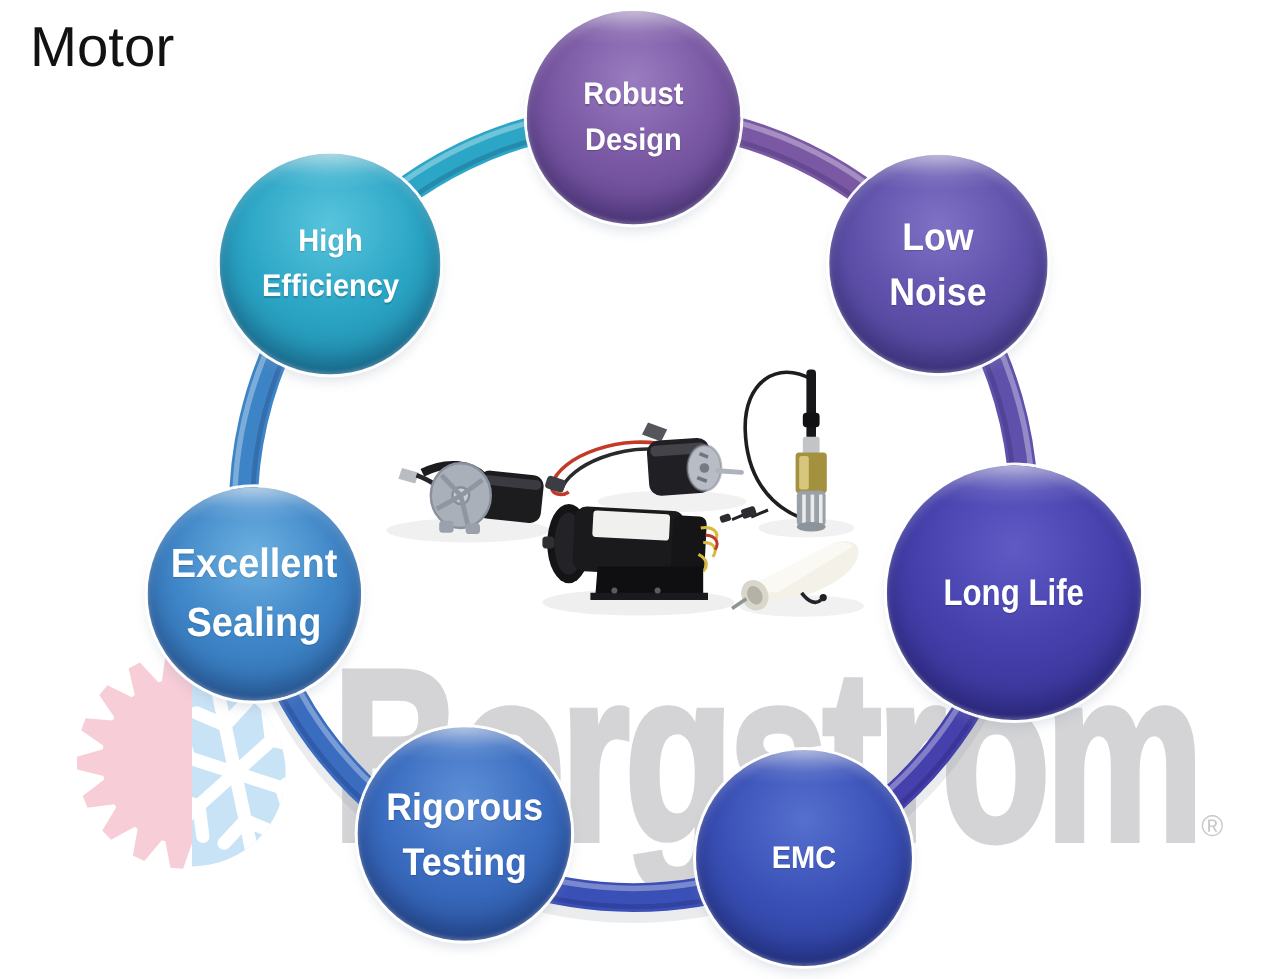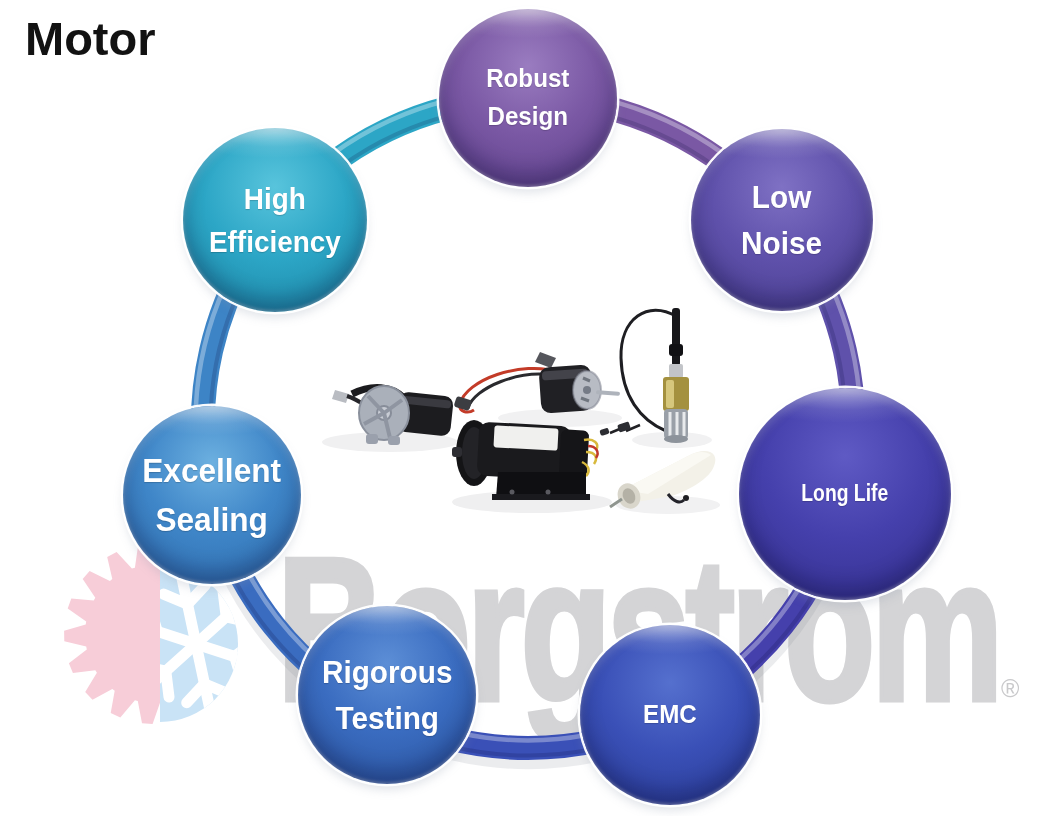--- a/index.html
+++ b/index.html
@@ -1,16 +1,16 @@
 <!DOCTYPE html>
 <html><head><meta charset="utf-8">
 <style>
 html,body{margin:0;padding:0;width:1060px;height:816px;background:#fff;overflow:hidden;}
 body{font-family:"Liberation Sans", sans-serif;position:relative;}
-.title{position:absolute;left:25px;top:11px;font-size:47px;font-weight:bold;color:#121212;letter-spacing:0px;}
+.title{position:absolute;left:25px;top:11px;font-size:47px;font-weight:normal;color:#121212;letter-spacing:0px;}
 .node{position:absolute;border-radius:50%;color:#fff;font-weight:bold;text-align:center;
   display:flex;align-items:center;justify-content:center;line-height:1.45;
   box-shadow:0 0 0 2.5px rgba(255,255,255,.96), 0 6px 10px rgba(140,150,172,.25),
    inset 0 -12px 20px rgba(8,8,45,.30), inset 0 5px 8px rgba(255,255,255,.20), inset 0 -2px 3px rgba(255,255,255,.30);
   text-shadow:0 1px 1px rgba(0,0,0,.18);}
 .tx{display:block;transform:scaleX(0.93);}
 .node-longlife .tx{transform:scaleX(0.84);}
 svg{position:absolute;left:0;top:0;}
 </style></head>
 <body>
@@ -182,21 +182,21 @@
       background:
       radial-gradient(ellipse 70% 20% at 50% 0%, rgba(255,255,255,.52) 0%, rgba(255,255,255,.10) 52%, rgba(255,255,255,0) 82%),
       radial-gradient(circle at 50% 32%, #7f71c4 0%, #5f51ab 46%, #453a8a 100%);
       font-size:32px;">
     <span class="tx">Low<br>Noise</span>
   </div>
 <div class="node node-longlife" style="left:739px;top:388px;width:212px;height:212px;
       background:
       radial-gradient(ellipse 70% 20% at 50% 0%, rgba(255,255,255,.52) 0%, rgba(255,255,255,.10) 52%, rgba(255,255,255,0) 82%),
       radial-gradient(circle at 50% 32%, #5f5ac4 0%, #4540ac 46%, #312d88 100%);
-      font-size:23px;">
+      font-size:31px;">
     <span class="tx">Long Life</span>
   </div>
 <div class="node node-emc" style="left:580px;top:625px;width:180px;height:180px;
       background:
       radial-gradient(ellipse 70% 20% at 50% 0%, rgba(255,255,255,.52) 0%, rgba(255,255,255,.10) 52%, rgba(255,255,255,0) 82%),
       radial-gradient(circle at 50% 32%, #5570ce 0%, #3a50b7 46%, #27388f 100%);
       font-size:26px;">
     <span class="tx">EMC</span>
   </div>
 <div class="node node-rigorous" style="left:298px;top:606px;width:178px;height:178px;
@@ -210,15 +210,15 @@
       background:
       radial-gradient(ellipse 70% 20% at 50% 0%, rgba(255,255,255,.52) 0%, rgba(255,255,255,.10) 52%, rgba(255,255,255,0) 82%),
       radial-gradient(circle at 50% 32%, #6cb0e0 0%, #3f86c8 46%, #2c68aa 100%);
       font-size:34px;">
     <span class="tx">Excellent<br>Sealing</span>
   </div>
 <div class="node node-higheff" style="left:183px;top:128px;width:184px;height:184px;
       background:
       radial-gradient(ellipse 70% 20% at 50% 0%, rgba(255,255,255,.52) 0%, rgba(255,255,255,.10) 52%, rgba(255,255,255,0) 82%),
       radial-gradient(circle at 50% 32%, #58c4dc 0%, #2ca6c6 46%, #1a80a0 100%);
-      font-size:30px;">
+      font-size:26px;">
     <span class="tx">High<br>Efficiency</span>
   </div>
 <div class="title">Motor</div>
 </body></html>

